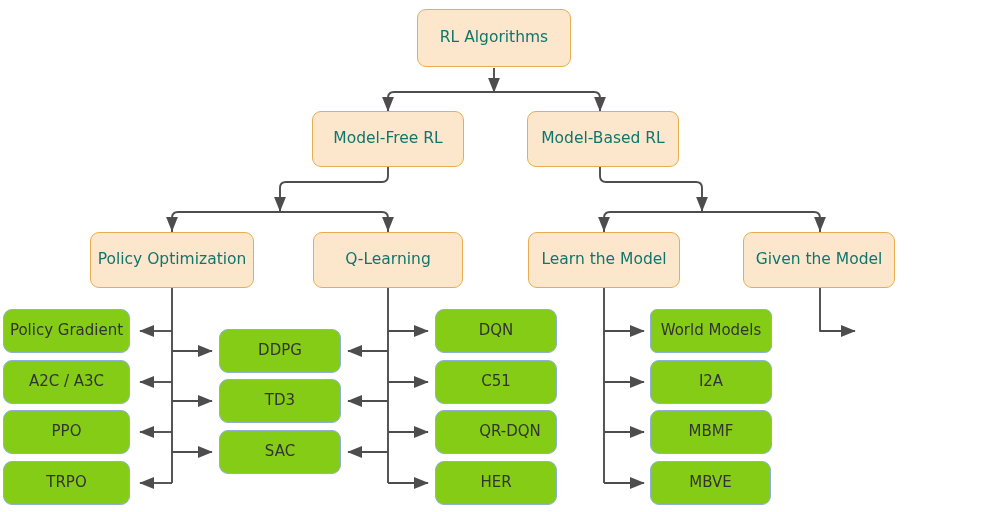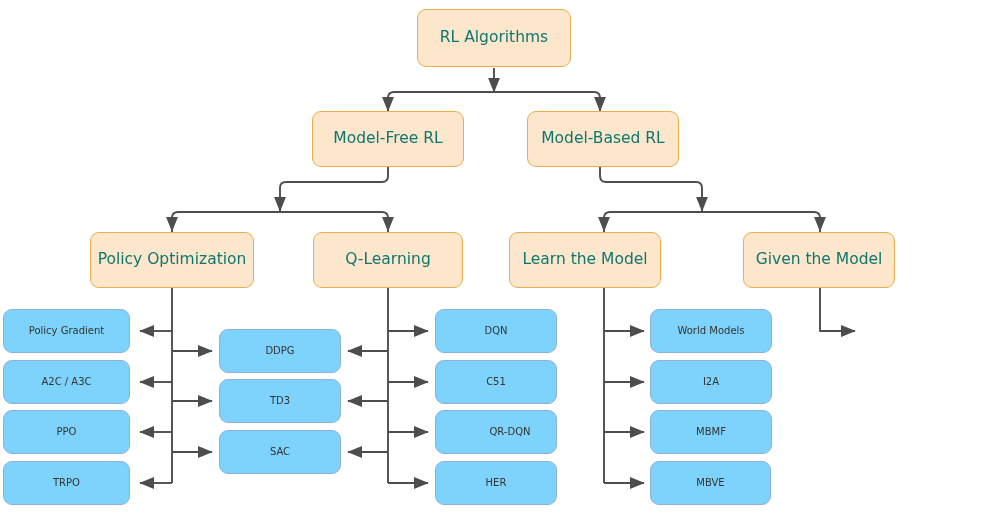--- a/index.html
+++ b/index.html
@@ -40,24 +40,24 @@
     display: block;
     padding: 0 6px;
   }
   .node-orange {
     background: #fce7cd;
     border-color: #e8ae4e;
     color: #0f766e;
     font-size: 15.5px;
   }
   .node-blue {
-    background: #7dd3fc;
+    background: #84cc16;
     border-color: #8fb0d8;
     color: #333333;
-    font-size: 10px;
+    font-size: 15px;
   }
   .watermark {
     position: absolute;
     right: 8px;
     bottom: 8px;
     font-size: 17px;
     color: #c9c9c9;
     letter-spacing: 0.5px;
     white-space: nowrap;
     font-family: "DejaVu Sans", "Liberation Sans", sans-serif;
@@ -131,21 +131,21 @@
   <div class="node node-orange" style="left:527px; top:111px; width:152px; height:56px;">
     <span class="label">Model-Based RL</span>
   </div>
 
   <div class="node node-orange" style="left:90px; top:232px; width:164px; height:56px;">
     <span class="label">Policy Optimization</span>
   </div>
   <div class="node node-orange" style="left:313px; top:232px; width:150px; height:56px;">
     <span class="label">Q-Learning</span>
   </div>
-  <div class="node node-orange" style="left:509px; top:232px; width:152px; height:56px;">
+  <div class="node node-orange" style="left:528px; top:232px; width:152px; height:56px;">
     <span class="label">Learn the Model</span>
   </div>
   <div class="node node-orange" style="left:743px; top:232px; width:152px; height:56px;">
     <span class="label">Given the Model</span>
   </div>
 
   <div class="node node-blue" style="left:3px; top:309px; width:127px; height:44px;">
     <span class="label">Policy Gradient</span>
   </div>
   <div class="node node-blue" style="left:3px; top:360px; width:127px; height:44px;">
@@ -174,21 +174,21 @@
   <div class="node node-blue" style="left:435px; top:360px; width:122px; height:44px;">
     <span class="label">C51</span>
   </div>
   <div class="node node-blue" style="left:435px; top:410px; width:122px; height:44px;padding-left:28px;">
     <span class="label">QR-DQN</span>
   </div>
   <div class="node node-blue" style="left:435px; top:461px; width:122px; height:44px;">
     <span class="label">HER</span>
   </div>
 
-  <div class="node node-blue" style="left:650px; top:309px; width:122px; height:44px;">
+  <div class="node node-blue" style="left:650px; top:309px; width:122px; height:44px;border-radius:7px;">
     <span class="label">World Models</span>
   </div>
   <div class="node node-blue" style="left:650px; top:360px; width:122px; height:44px;">
     <span class="label">I2A</span>
   </div>
   <div class="node node-blue" style="left:650px; top:410px; width:122px; height:44px;">
     <span class="label">MBMF</span>
   </div>
   <div class="node node-blue" style="left:650px; top:461px; width:121px; height:44px;">
     <span class="label">MBVE</span>

